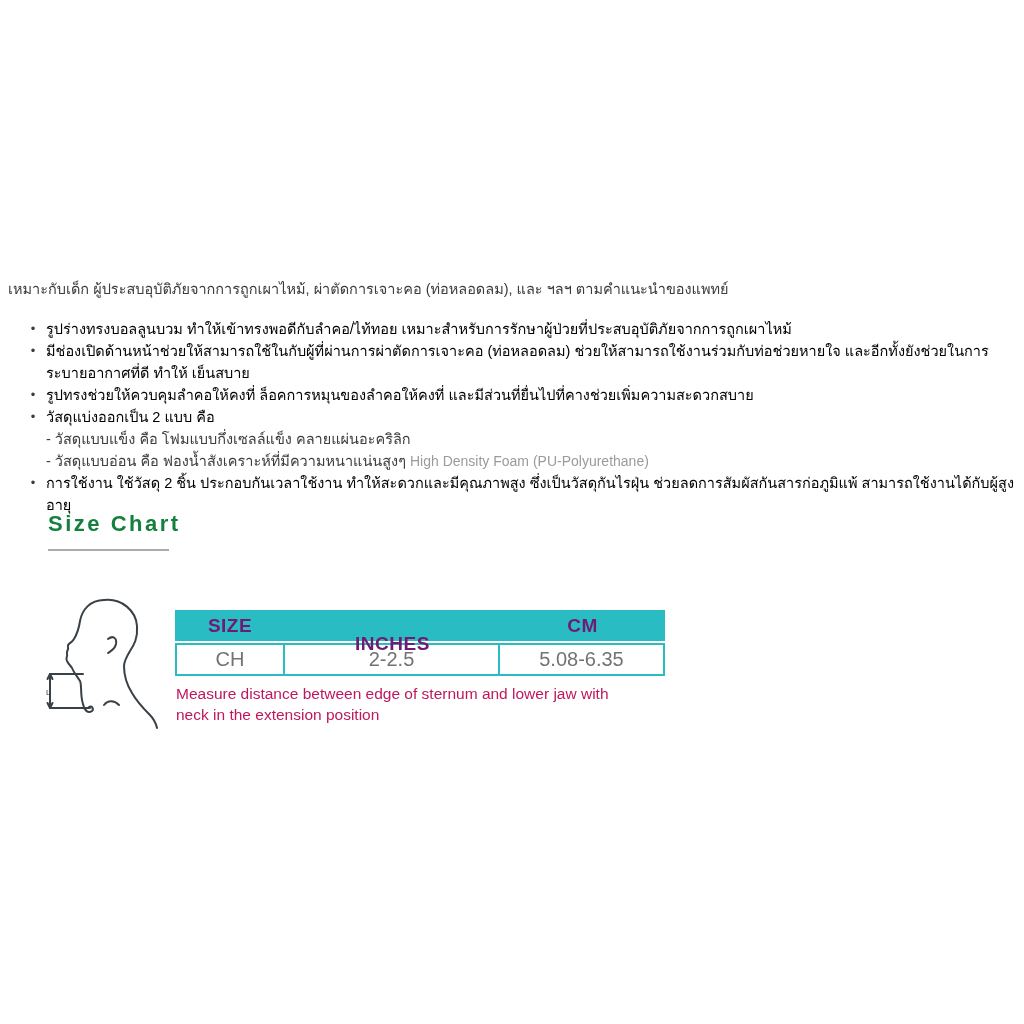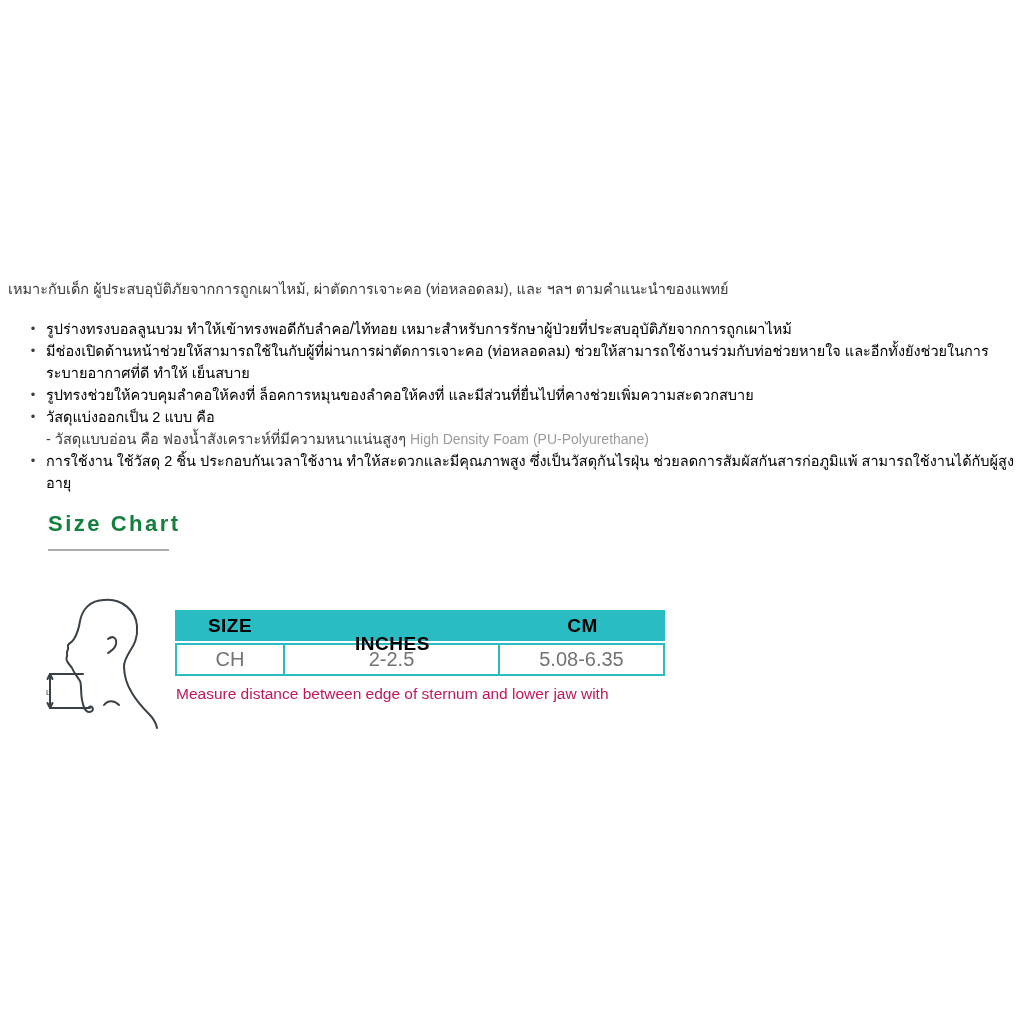--- a/index.html
+++ b/index.html
@@ -36,21 +36,21 @@
     position:absolute; left:48px; top:549px; width:121px; height:2px; background:#ababab;
   }
 
   
   .illustration { position:absolute; left:42px; top:592px; width:118px; height:148px; }
 
   
   .size-table { position:absolute; left:175px; top:610px; width:490px; }
   .thead {
     display:flex; height:31px; align-items:center; text-align:center;
-    color:#000000; font-weight:bold; font-size:19px; letter-spacing:0.5px;
+    color:#701a75; font-weight:bold; font-size:19px; letter-spacing:0.5px;
   }
   .th1 { width:110px; } .th2 { width:215px;margin-top:36px; } .th3 { width:165px; }
   .trow {
     display:flex; height:33px; margin-top:2px; background:#ffffff;
     font-size:20px; color:#737373;
   }
   .tc { display:flex; align-items:center; justify-content:center; }
   .tc1 { width:108px; } .tc2 { width:215px; } .tc3 { flex:1;text-align:right; }
 
   
@@ -76,20 +76,21 @@
       <span class="btext">มีช่องเปิดด้านหน้าช่วยให้สามารถใช้ในกับผู้ที่ผ่านการผ่าตัดการเจาะคอ (ท่อหลอดลม) ช่วยให้สามารถใช้งานร่วมกับท่อช่วยหายใจ และอีกทั้งยังช่วยในการระบายอากาศที่ดี ทำให้ เย็นสบาย</span>
     </div>
     <div class="bullet-row">
       <span class="dot">•</span>
       <span class="btext">รูปทรงช่วยให้ควบคุมลำคอให้คงที่ ล็อคการหมุนของลำคอให้คงที่ และมีส่วนที่ยื่นไปที่คางช่วยเพิ่มความสะดวกสบาย</span>
     </div>
     <div class="bullet-row">
       <span class="dot">•</span>
       <span class="btext">วัสดุแบ่งออกเป็น 2 แบบ คือ</span>
     </div>
+    <div class="subline">- วัสดุแบบแข็ง คือ โฟมแบบกึ่งเซลล์แข็ง คลายแผ่นอะคริลิก</div>
     <div class="subline">
       <span>- วัสดุแบบอ่อน คือ ฟองน้ำสังเคราะห์ที่มีความหนาแน่นสูงๆ</span>
       <span class="en-gray">High Density Foam (PU-Polyurethane)</span>
     </div>
     <div class="bullet-row">
       <span class="dot">•</span>
       <span class="btext">การใช้งาน ใช้วัสดุ 2 ชิ้น ประกอบกันเวลาใช้งาน ทำให้สะดวกและมีคุณภาพสูง ซึ่งเป็นวัสดุกันไรฝุ่น ช่วยลดการสัมผัสกันสารก่อภูมิแพ้ สามารถใช้งานได้กับผู้สูงอายุ</span>
     </div>
   </div>
 
@@ -124,15 +125,16 @@
     </div>
     <div class="trow" style="border:2px solid #29bcc3;">
       <div class="tc tc1" style="border-right:2px solid #29bcc3;">CH</div>
       <div class="tc tc2" style="border-right:2px solid #29bcc3;">2-2.5</div>
       <div class="tc tc3">5.08-6.35</div>
     </div>
   </div>
 
   <div class="caption">
     <div>Measure distance between edge of sternum and lower jaw with</div>
+    <div>neck in the extension position</div>
   </div>
 
 </div>
 
 </body></html>

